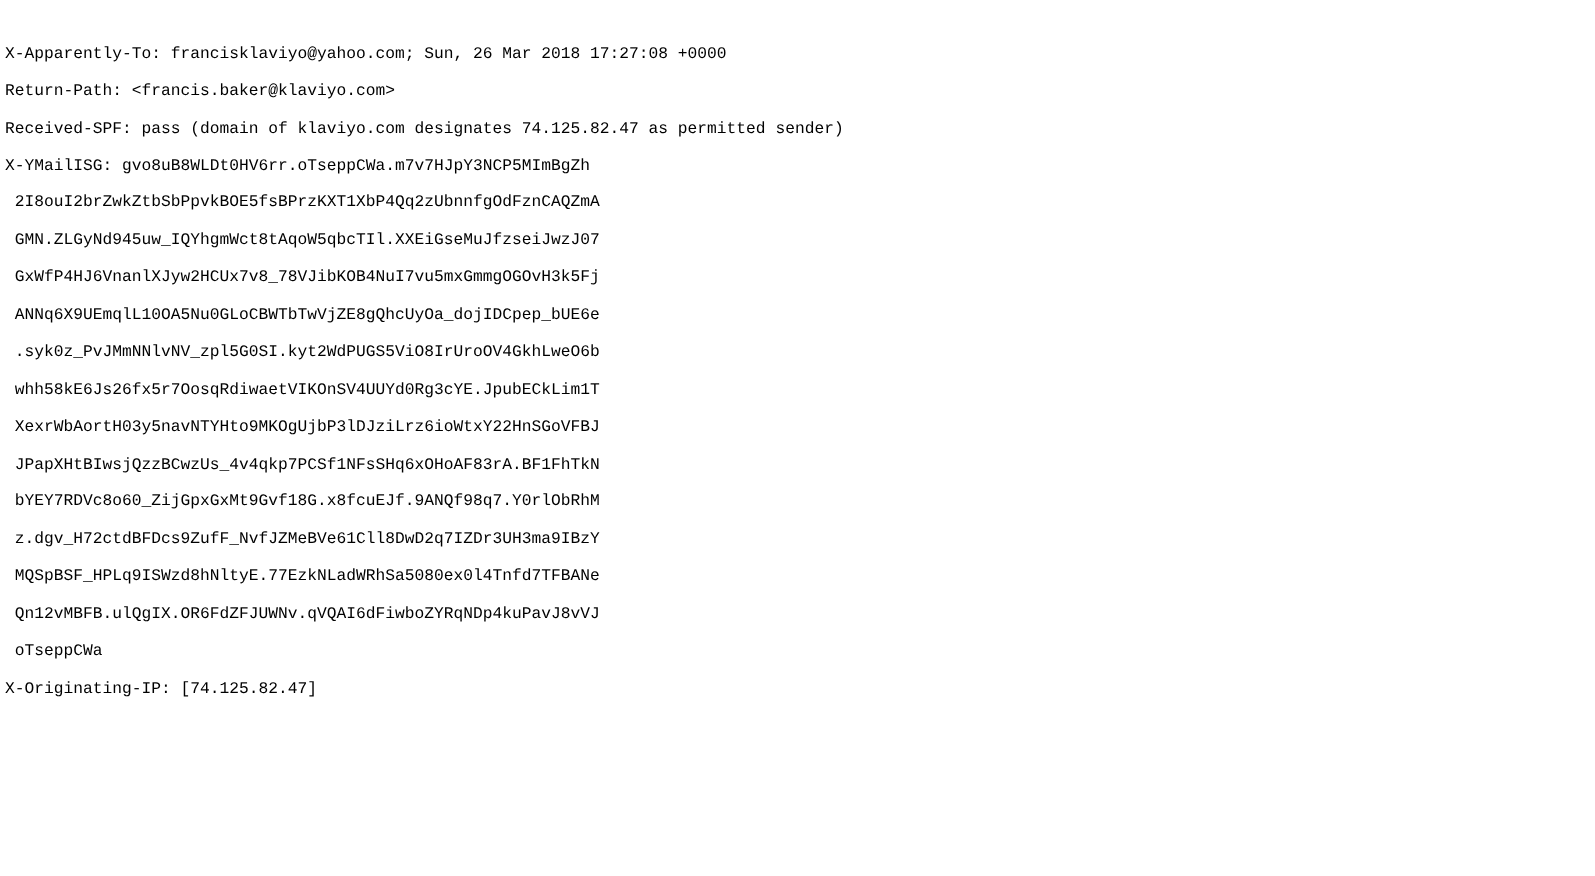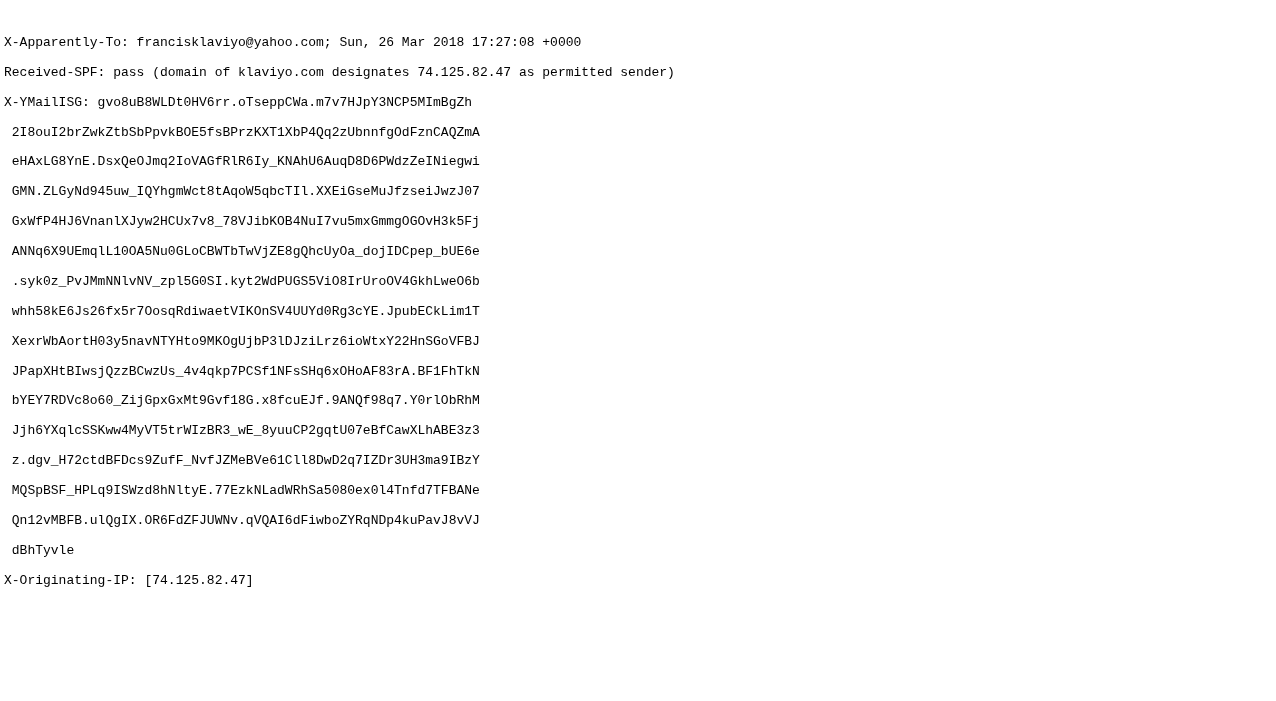--- a/index.html
+++ b/index.html
@@ -11,37 +11,36 @@
       color: #000000;
       white-space: pre;
       padding: 6px 4px;
       overflow-x: auto;
     }
   </style>
 </head>
 <body>
 
 <div><div>X-Apparently-To: francisklaviyo@yahoo.com; Sun, 26 Mar 2018 17:27:08 +0000</div>
+<div>Return-Path: &lt;francis.baker@klaviyo.com&gt;</div>
 <div>Received-SPF: pass (domain of klaviyo.com designates 74.125.82.47 as permitted sender)</div>
 <div>X-YMailISG: gvo8uB8WLDt0HV6rr.oTseppCWa.m7v7HJpY3NCP5MImBgZh</div>
 <div> 2I8ouI2brZwkZtbSbPpvkBOE5fsBPrzKXT1XbP4Qq2zUbnnfgOdFznCAQZmA</div>
-<div> eHAxLG8YnE.DsxQeOJmq2IoVAGfRlR6Iy_KNAhU6AuqD8D6PWdzZeINiegwi</div>
 <div> GMN.ZLGyNd945uw_IQYhgmWct8tAqoW5qbcTIl.XXEiGseMuJfzseiJwzJ07</div>
 <div> GxWfP4HJ6VnanlXJyw2HCUx7v8_78VJibKOB4NuI7vu5mxGmmgOGOvH3k5Fj</div>
 <div> ANNq6X9UEmqlL10OA5Nu0GLoCBWTbTwVjZE8gQhcUyOa_dojIDCpep_bUE6e</div>
 <div> .syk0z_PvJMmNNlvNV_zpl5G0SI.kyt2WdPUGS5ViO8IrUroOV4GkhLweO6b</div>
 <div> whh58kE6Js26fx5r7OosqRdiwaetVIKOnSV4UUYd0Rg3cYE.JpubECkLim1T</div>
 <div> XexrWbAortH03y5navNTYHto9MKOgUjbP3lDJziLrz6ioWtxY22HnSGoVFBJ</div>
 <div> JPapXHtBIwsjQzzBCwzUs_4v4qkp7PCSf1NFsSHq6xOHoAF83rA.BF1FhTkN</div>
 <div> bYEY7RDVc8o60_ZijGpxGxMt9Gvf18G.x8fcuEJf.9ANQf98q7.Y0rlObRhM</div>
-<div> Jjh6YXqlcSSKww4MyVT5trWIzBR3_wE_8yuuCP2gqtU07eBfCawXLhABE3z3</div>
 <div> z.dgv_H72ctdBFDcs9ZufF_NvfJZMeBVe61Cll8DwD2q7IZDr3UH3ma9IBzY</div>
 <div> MQSpBSF_HPLq9ISWzd8hNltyE.77EzkNLadWRhSa5080ex0l4Tnfd7TFBANe</div>
 <div> Qn12vMBFB.ulQgIX.OR6FdZFJUWNv.qVQAI6dFiwboZYRqNDp4kuPavJ8vVJ</div>
-<div> dBhTyvle</div>
+<div> oTseppCWa</div>
 <div>X-Originating-IP: [74.125.82.47]</div>
 
 
 
 
 
 
 
 
 

